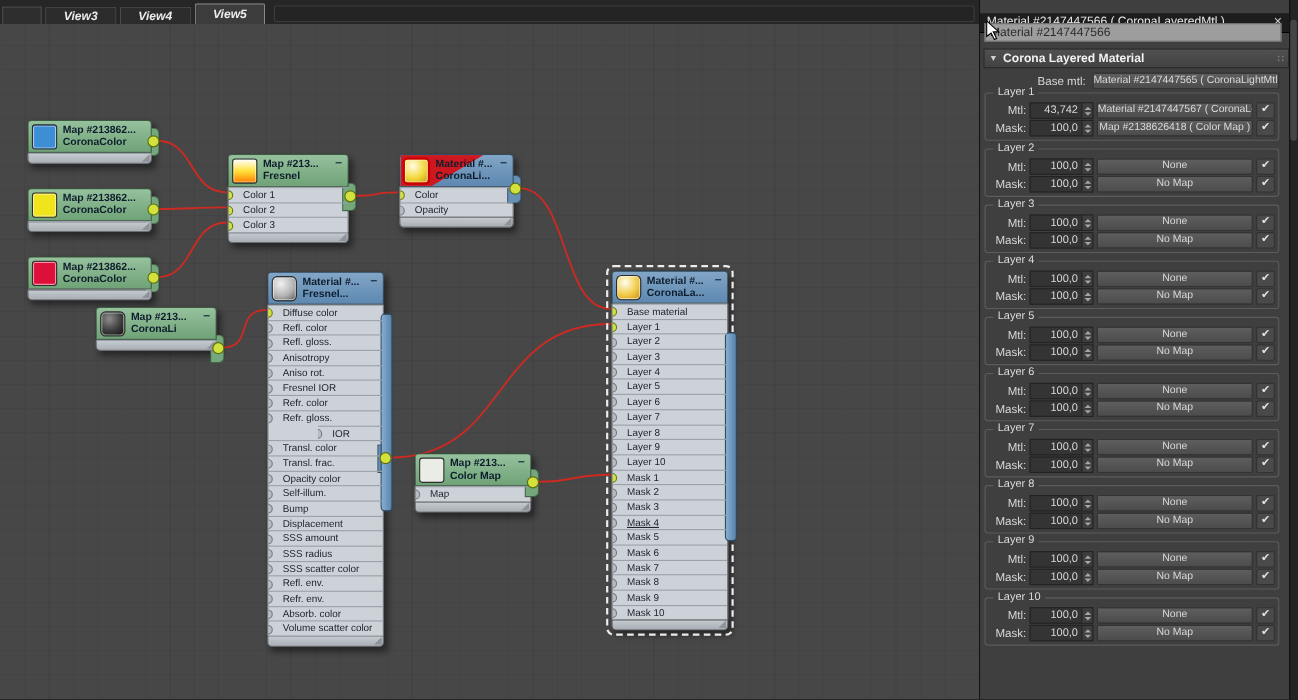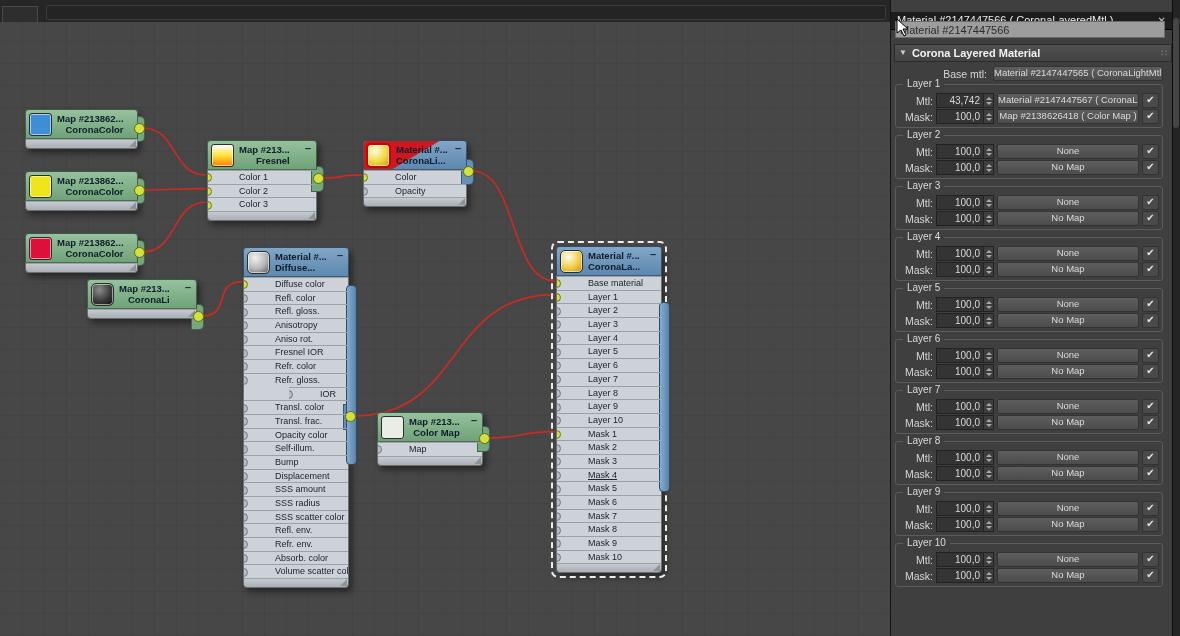--- a/index.html
+++ b/index.html
@@ -23,31 +23,31 @@
       repeating-linear-gradient(90deg, rgba(0,0,0,0.05) 0 1px, transparent 1px 22px),
       repeating-linear-gradient(0deg, rgba(0,0,0,0.05) 0 1px, transparent 1px 22px),
       repeating-linear-gradient(90deg, rgba(255,255,255,0.02) 0 1px, transparent 1px 110px);}
   #wires{position:absolute;left:0;top:0;width:1180px;height:636px;pointer-events:none;}
   #nodes{position:absolute;left:0;top:0;width:1180px;height:636px;}
 
   
   .node{position:absolute;border-radius:4px;box-shadow:3px 4px 6px rgba(0,0,0,0.45);}
   .nh{position:relative;height:28px;display:flex;align-items:center;border:1px solid rgba(0,0,0,0.45);
       border-radius:4px 4px 0 0;overflow:hidden;}
-  .node.map .nh{background:linear-gradient(#96c19d,#6fa377);text-align:right;}
+  .node.map .nh{background:linear-gradient(#96c19d,#6fa377);}
   .node.mtl .nh{background:linear-gradient(#82a6c6,#5d88b0);}
   .redflag{position:absolute;inset:0;background:#ce1820;clip-path:polygon(0 0,74% 0,28% 100%,0 100%);}
   .sw{position:relative;width:21px;height:21px;margin:0 5px 0 3px;border-radius:3px;border:1px solid #2e2e2e;
       box-shadow:inset 0 0 0 1px rgba(255,255,255,0.55);flex:0 0 auto;}
   .sw.hot{border:2px solid #c00;margin-left:2px;}
   .tt{position:relative;font-size:9.5px;font-weight:bold;color:#0e1c2c;line-height:11px;white-space:nowrap;}
   .minus{position:absolute;right:5px;top:2px;color:#16283a;font-weight:bold;font-size:11px;line-height:10px;}
   .nrows{background:#ccd2d8;border-left:1px solid rgba(0,0,0,0.45);border-right:1px solid rgba(0,0,0,0.45);}
   .nrow{position:relative;box-sizing:border-box;border-top:1px solid #99a1a9;font-size:9px;color:#20262c;
-        padding-left:31px;overflow:hidden;white-space:nowrap;}
+        padding-left:13px;overflow:hidden;white-space:nowrap;}
   .sock{position:absolute;left:-5px;width:9px;height:9px;border-radius:50%;box-sizing:border-box;}
   .sock.on{background:#d3e13c;border:1px solid #68781a;}
   .sock.off{background:#b6bcc2;border:1px solid #73797f;}
   .nbot{height:8px;background:linear-gradient(#c4cad0,#a9afb5);border:1px solid rgba(0,0,0,0.45);border-top:1px solid #99a1a9;
         border-radius:0 0 4px 4px;position:relative;}
   .nbot:after{content:"";position:absolute;right:1px;bottom:1px;border-left:7px solid transparent;border-bottom:7px solid #8d9399;}
   .outtab{position:absolute;right:-7px;width:11px;height:24px;border-radius:0 5px 5px 0;border:1px solid rgba(0,0,0,0.4);}
   .node.map .outtab{background:#74a87c;} .node.mtl .outtab{background:#6690b6;}
   .outsock{position:absolute;right:-7px;width:11px;height:11px;border-radius:50%;background:#d3e13c;
            border:1px solid #5c6c10;box-sizing:border-box;}
@@ -95,20 +95,25 @@
 <div class="app">
 
   <div class="topstrip">
     <div class="sliver" style="left:225px;width:18px;background:#3f6f9f;"></div>
     <div class="sliver" style="left:515px;width:14px;background:#c8d4e0;"></div>
     <div class="sliver" style="left:750px;width:16px;background:#3f6f9f;"></div>
   </div>
 
   <div class="tabbar">
     <div class="tabstub"></div>
+    <div id="tabs" style="display:flex;align-items:flex-end;">
+        <div class="tab">View3</div>
+        <div class="tab">View4</div>
+        <div class="tab active">View5</div>
+      </div>
     <div class="tabstrip-rest"></div>
   </div>
 
   <div class="graph"></div>
   <svg id="wires" viewBox="0 0 1180 636">
       <path d="M143,128 C177.65,128 171.35,174.85 206,174.85" fill="none" stroke="#cd2a22" stroke-width="1.7"></path>
       <path d="M143,190 C177.65,190 171.35,188.54999999999998 206,188.54999999999998" fill="none" stroke="#cd2a22" stroke-width="1.7"></path>
       <path d="M143,252 C177.65,252 171.35,202.25 206,202.25" fill="none" stroke="#cd2a22" stroke-width="1.7"></path>
       <path d="M322,178 C352,178 332,174.85 362,174.85" fill="none" stroke="#cd2a22" stroke-width="1.7"></path>
       <path d="M472,171 C517.65,171 509.35,280.85 555,280.85" fill="none" stroke="#cd2a22" stroke-width="1.7"></path>
@@ -202,21 +207,21 @@
         <div class="nbot"></div>
         <div class="outsock" style="top: 31.5px;"></div>
       </div>
       <div class="node mtl" style="left: 243px; top: 247px; width: 106px;">
         <div class="outtab" style="top: 157px;"></div>
         <div class="sidescroll" style="top: 38px; height: 178px;"></div>
         <div class="nh">
           <span class="sw" style="background: radial-gradient(circle at 35% 28%, rgb(242, 242, 242) 0%, rgb(181, 181, 181) 55%, rgb(88, 88, 88) 100%); border-radius: 5px;"></span>
           <div class="tt">
             <div>Material #...</div>
-            <div>Diffuse...</div>
+            <div>Fresnel...</div>
           </div>
           <span class="minus">–</span>
         </div>
         <div class="nrows">
           <div class="nrow" style="height: 13.7px; line-height: 12.7px;">Diffuse color<span class="sock on" style="top: 2.35px;"></span></div>
           <div class="nrow" style="height: 13.7px; line-height: 12.7px;">Refl. color<span class="sock off" style="top: 2.35px;"></span></div>
           <div class="nrow" style="height: 13.7px; line-height: 12.7px;">Refl. gloss.<span class="sock off" style="top: 2.35px;"></span></div>
           <div class="nrow" style="height: 13.7px; line-height: 12.7px;">Anisotropy<span class="sock off" style="top: 2.35px;"></span></div>
           <div class="nrow" style="height: 13.7px; line-height: 12.7px;">Aniso rot.<span class="sock off" style="top: 2.35px;"></span></div>
           <div class="nrow" style="height: 13.7px; line-height: 12.7px;">Fresnel IOR<span class="sock off" style="top: 2.35px;"></span></div>

